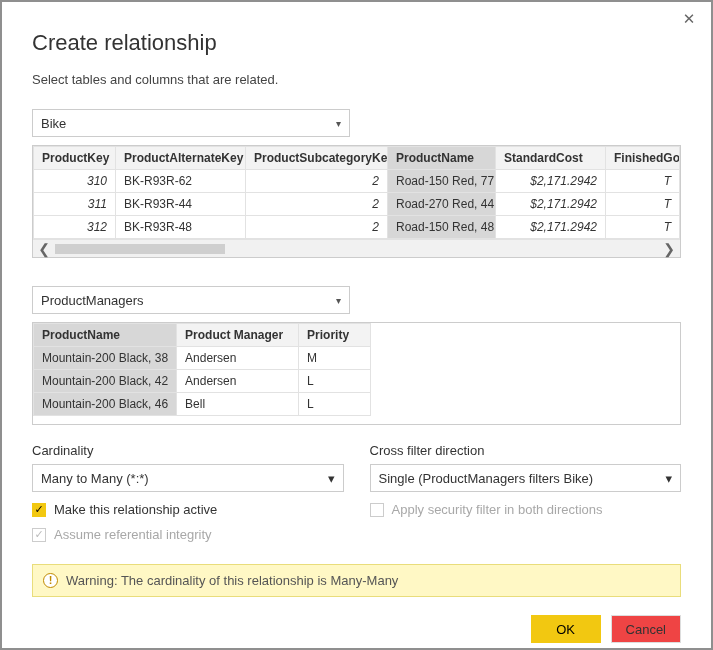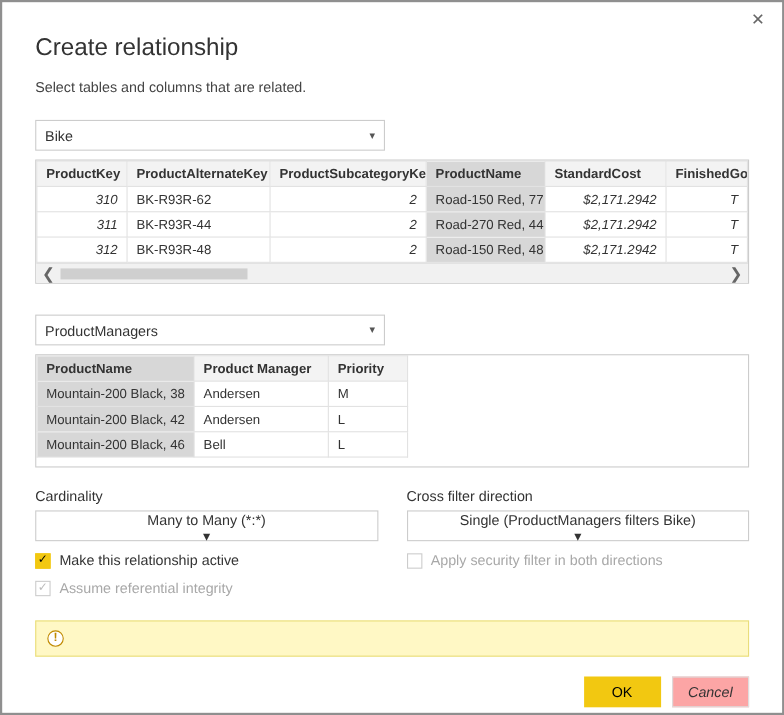--- a/index.html
+++ b/index.html
@@ -121,21 +121,20 @@
   }
   .wide-combo {
     display: flex;
     align-items: center;
     justify-content: space-between;
     border: 1px solid #ccc;
     height: 28px;
     padding: 0 8px;
     background: #fff;
     cursor: pointer;
-    flex-direction: column;
   }
   .checkrow {
     display: flex;
     align-items: center;
     gap: 8px;
     margin-top: 10px;
     font-size: 13px;
   }
   .chk {
     width: 14px;
@@ -183,21 +182,21 @@
   }
   .btn {
     min-width: 70px;
     height: 28px;
     border: 1px solid transparent;
     font-size: 13px;
     cursor: pointer;
     padding: 0 14px;
   }
   .btn-primary { background: #f2c811; color:#000; }
-  .btn-default { background: #fca5a5; color:#333; border-color:#ddd;font-style:italic;}
+  .btn-default { background: #ef4444; color:#333; border-color:#ddd;}
   .sec2 { margin-top: 28px; }
   .table2wrap {
     border: 1px solid #ccc;
     background: #fff;
     padding-bottom: 8px;
   }
   .table2wrap table { width: auto; }
 </style>
 </head>
 <body>
@@ -329,20 +328,21 @@
         </div>
         <div class="checkrow disabled-text">
           <span class="chk disabled" style="color:transparent">✓</span>
           <span>Apply security filter in both directions</span>
         </div>
       </div>
     </div>
 
     <div class="warning">
       <span class="warn-icon">!</span>
+      <span>Warning: The cardinality of this relationship is Many-Many</span>
     </div>
   </div>
 
   <div class="footer">
     <button class="btn btn-primary">OK</button>
     <button class="btn btn-default">Cancel</button>
   </div>
 </div>
 
 </body></html>

